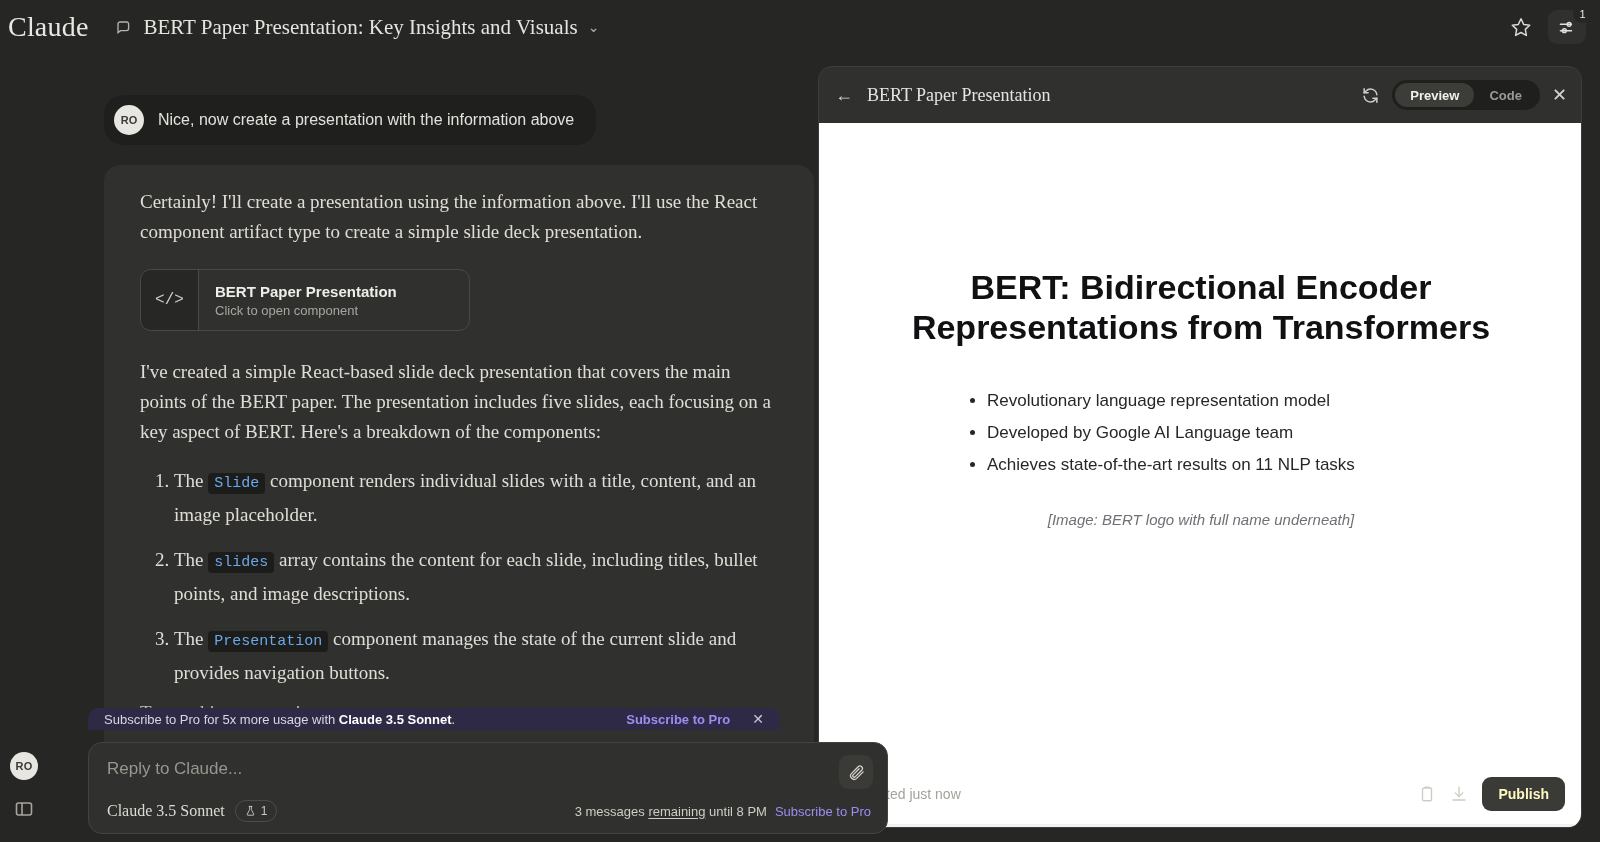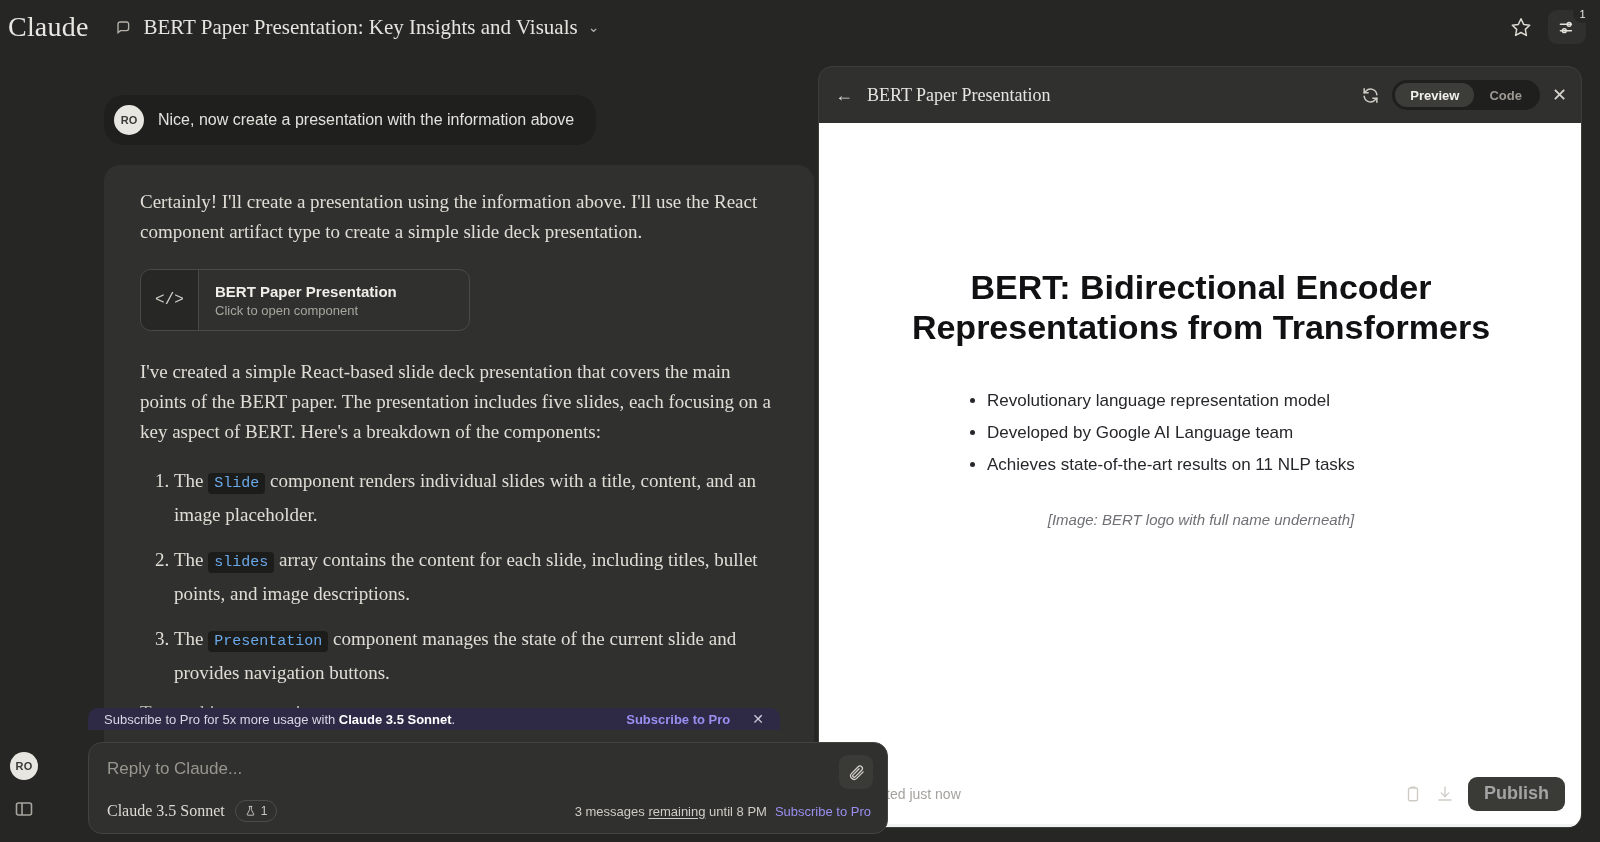--- a/index.html
+++ b/index.html
@@ -445,22 +445,22 @@
     margin-left: auto;
     display: flex;
     align-items: center;
     gap: 14px;
   }
   .publish-btn {
     height: 34px;
     padding: 0 16px;
     border-radius: 9px;
     background: #3a3a37;
-    color: #a3a3a3;
-    font-size: 18px;
+    color: #fef9c3;
+    font-size: 14px;
     font-weight: bold;
     display: flex; align-items: center;
   }
   svg { display: block; }
 </style>
 </head>
 <body>
 
 <div class="app">
 

